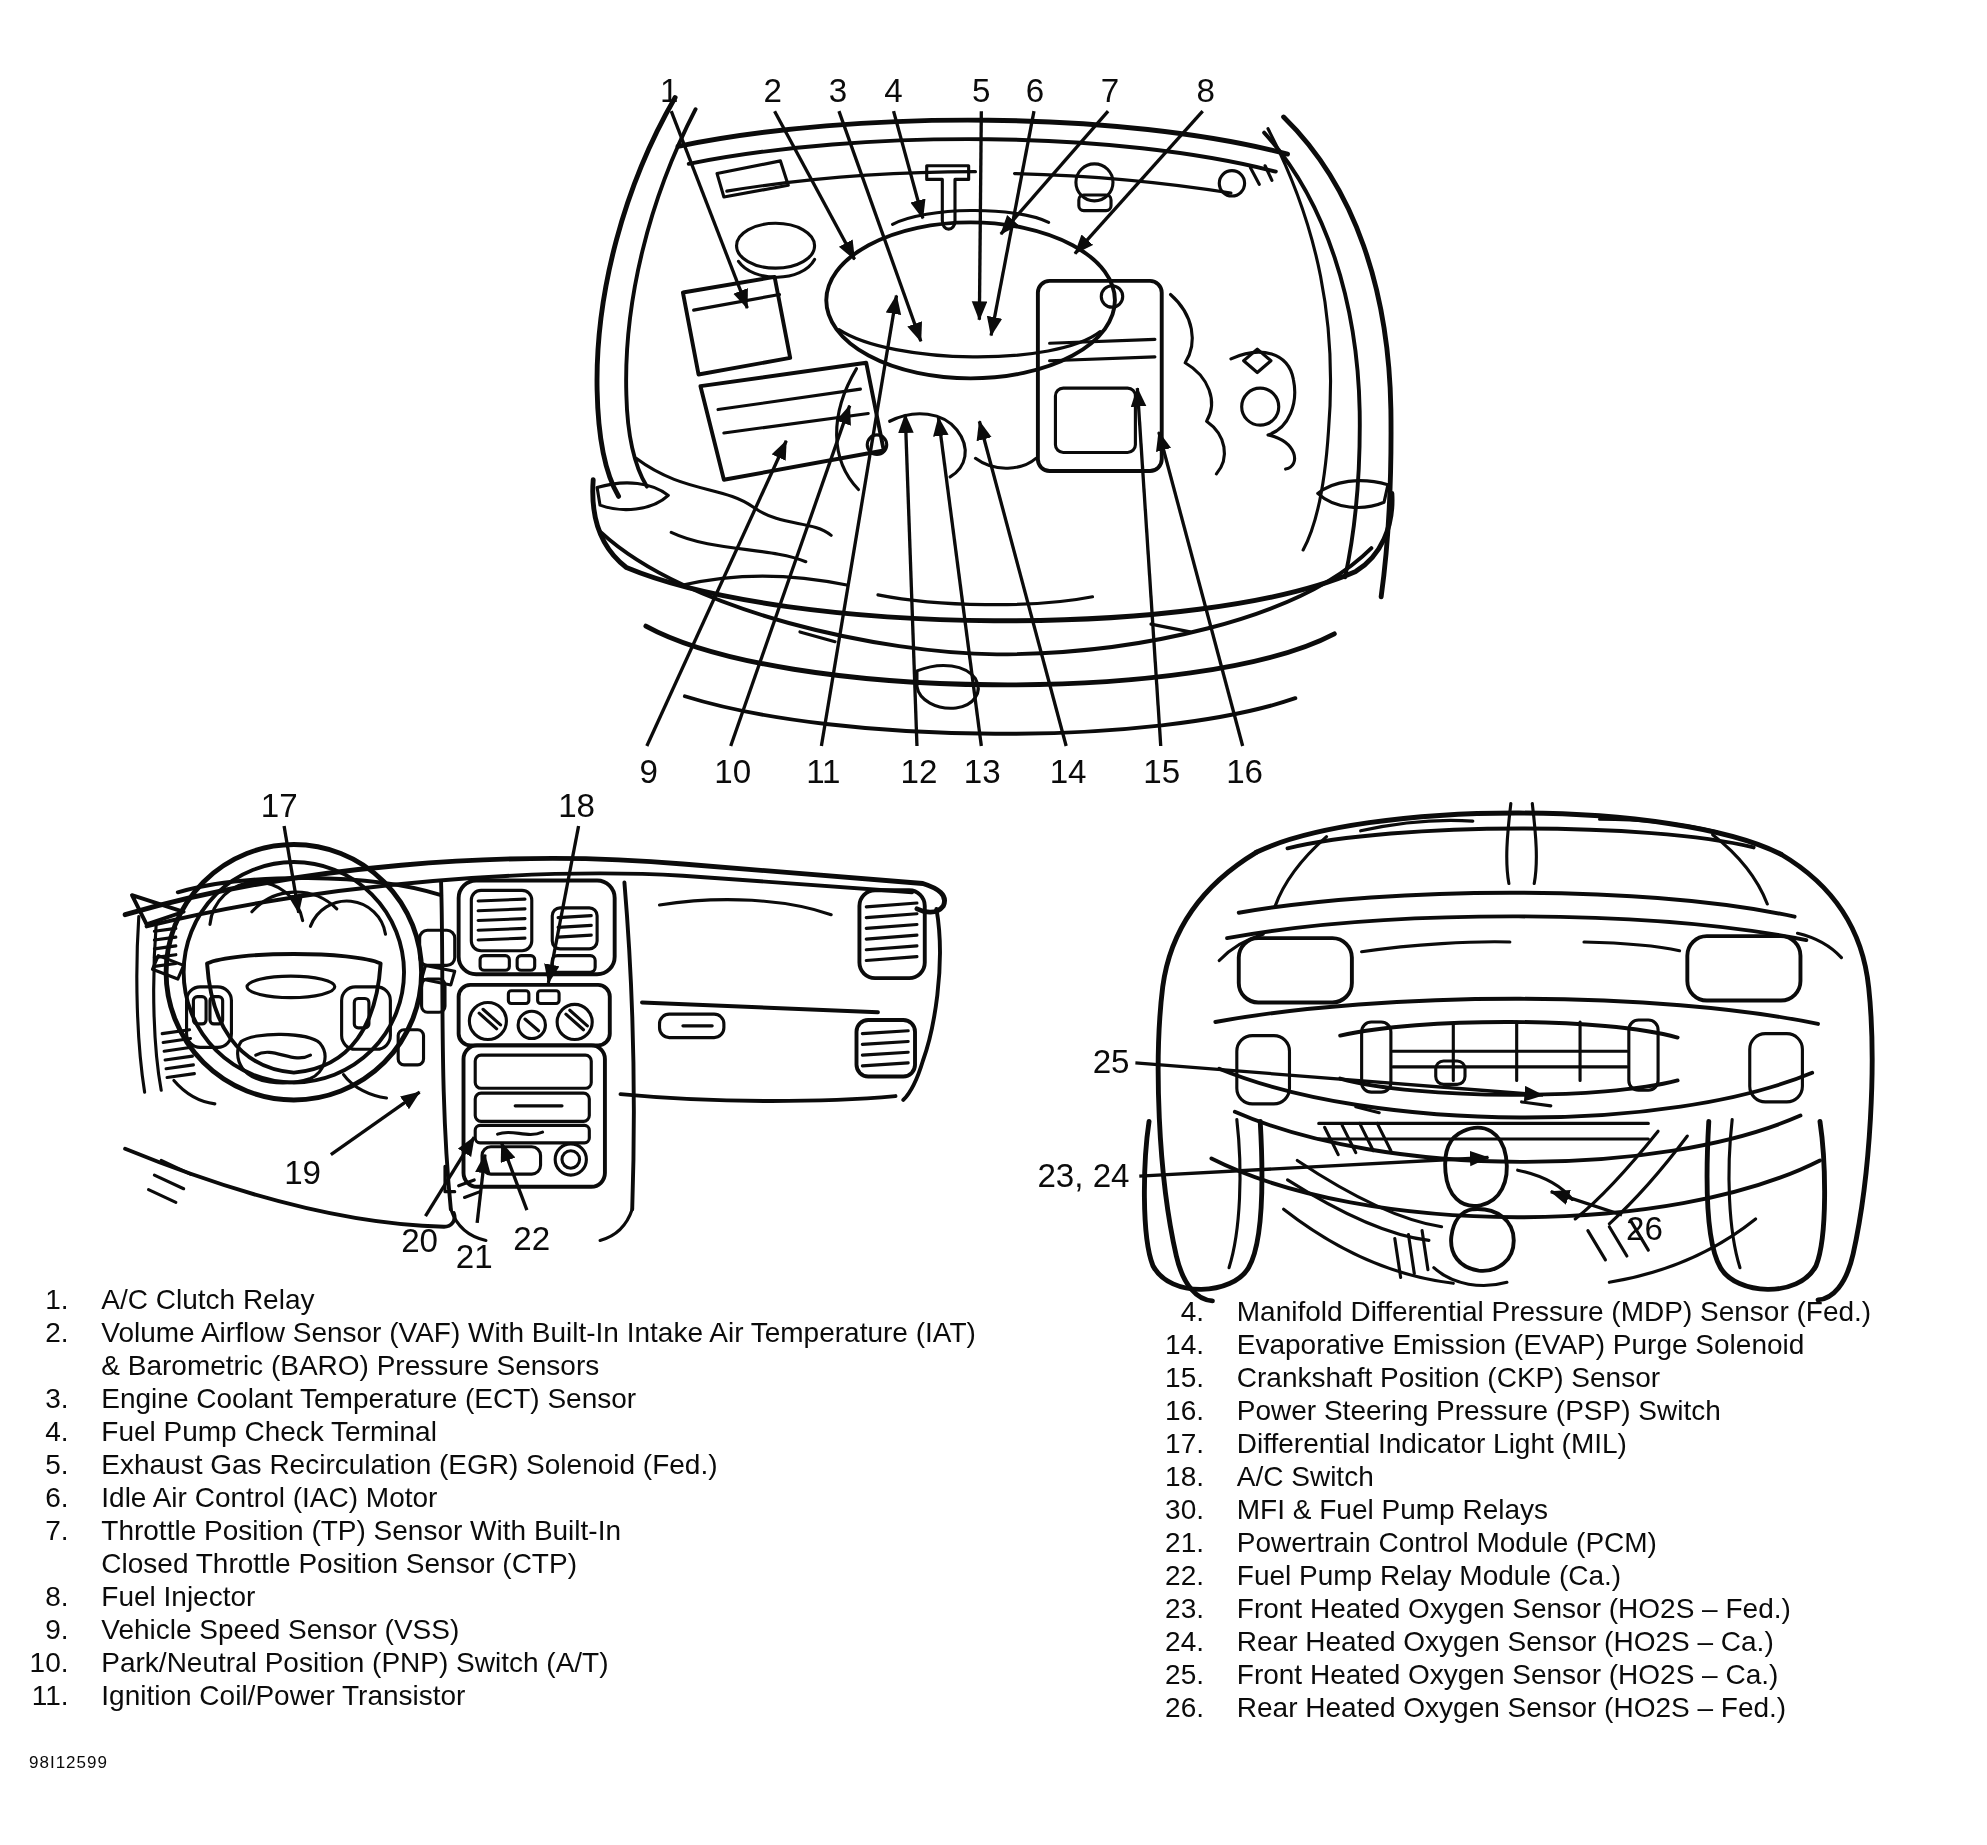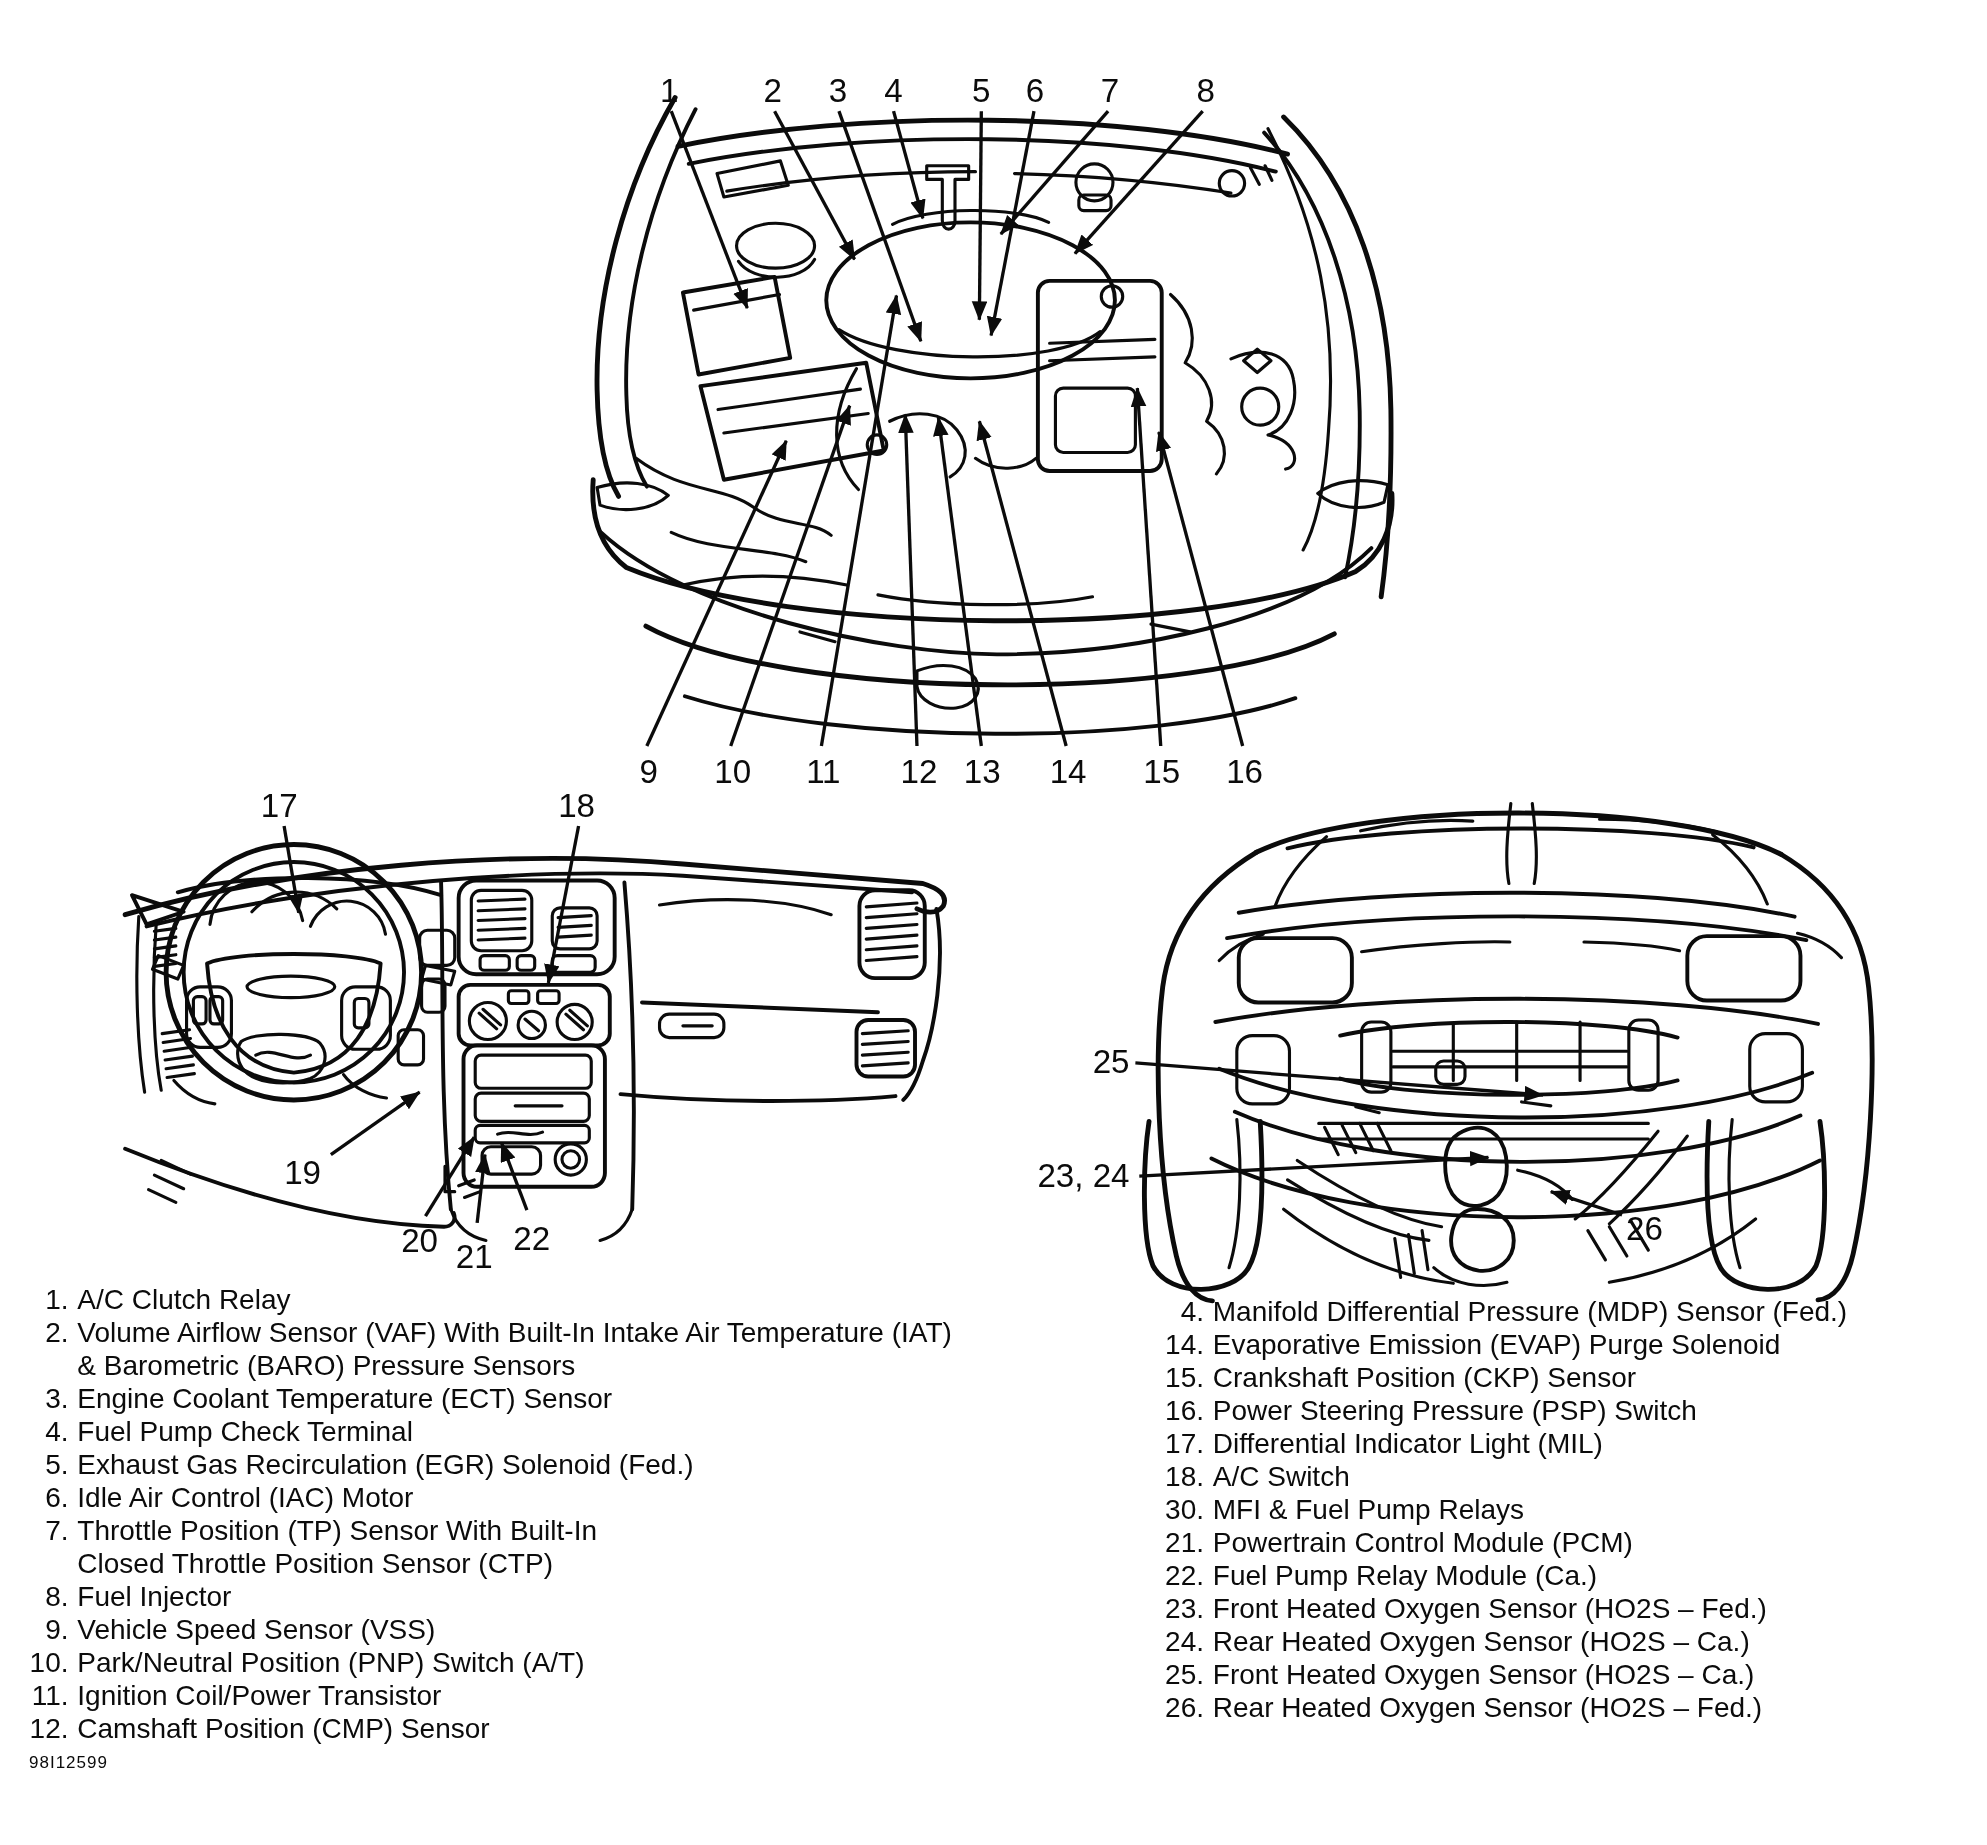--- a/index.html
+++ b/index.html
@@ -11,21 +11,21 @@
   .w5{stroke-width:5;} .w4{stroke-width:4;} .w3{stroke-width:3.2;}
   .lead{stroke:#0b0b0b;stroke-width:3.4;fill:none;}
   text.callout{font:34px "Liberation Sans", sans-serif;fill:#0b0b0b;text-anchor:middle;}
   text.callout.end{text-anchor:end;}
   .legend-col{position:absolute;font-size:28px;line-height:33px;color:#0b0b0b;}
   .legend-col.left{left:21.5px;top:1283px;width:1102px;}
   .legend-col.right{left:1149px;top:1295px;width:834px;}
   .lrow{display:flex;align-items:flex-start;}
   .lrow .num{flex:0 0 47px;text-align:right;padding-right:8.8px;white-space:nowrap;}
   .legend-col.right .lrow .num{flex-basis:55px;}
-  .lrow .txt{flex:1;white-space:pre-line;}
+  .lrow .txt{flex:1;white-space:pre-line;margin-left:24px;}
   .fig-code{position:absolute;left:29px;top:1753px;font-size:17px;letter-spacing:1px;}
 </style>
 </head>
 <body>
 
 <div class="page">
 
 <svg class="figure" width="1988" height="1845" viewBox="0 0 2038 1892">
   <defs>
     <marker id="ah" markerUnits="userSpaceOnUse" markerWidth="22" markerHeight="18" refX="19" refY="8" orient="auto">
@@ -371,24 +371,20 @@
         <span class="txt">Vehicle Speed Sensor (VSS)</span>
       </div>
   <div class="lrow">
         <span class="num">10.</span>
         <span class="txt">Park/Neutral Position (PNP) Switch (A/T)</span>
       </div>
   <div class="lrow">
         <span class="num">11.</span>
         <span class="txt">Ignition Coil/Power Transistor</span>
       </div>
-  <div class="lrow">
-        <span class="num">12.</span>
-        <span class="txt">Camshaft Position (CMP) Sensor</span>
-      </div>
 </div>
 
 <div class="legend-col right">
   <div class="lrow">
         <span class="num">4.</span>
         <span class="txt">Manifold Differential Pressure (MDP) Sensor (Fed.)</span>
       </div>
   <div class="lrow">
         <span class="num">14.</span>
         <span class="txt">Evaporative Emission (EVAP) Purge Solenoid</span>

